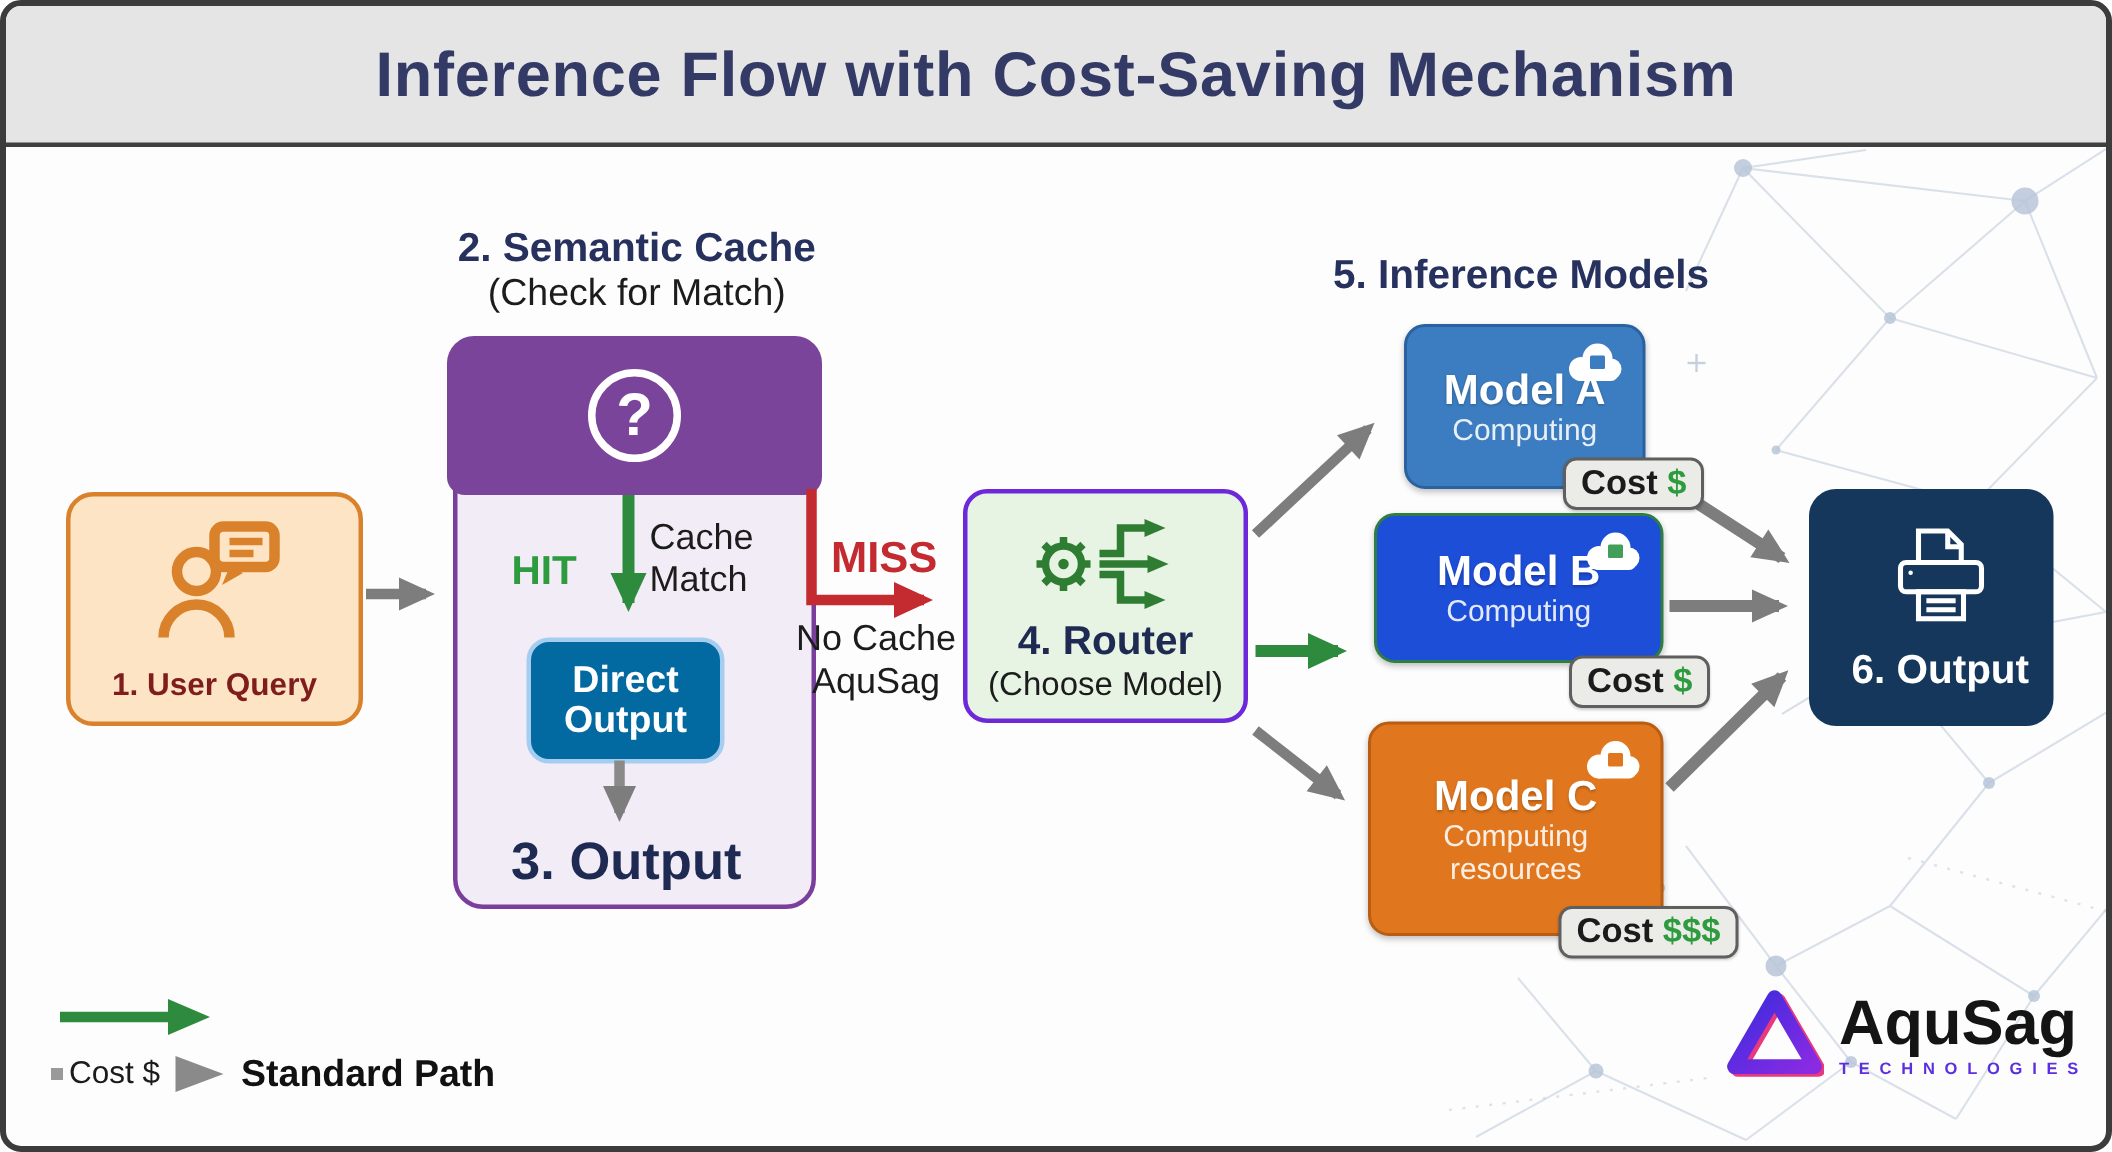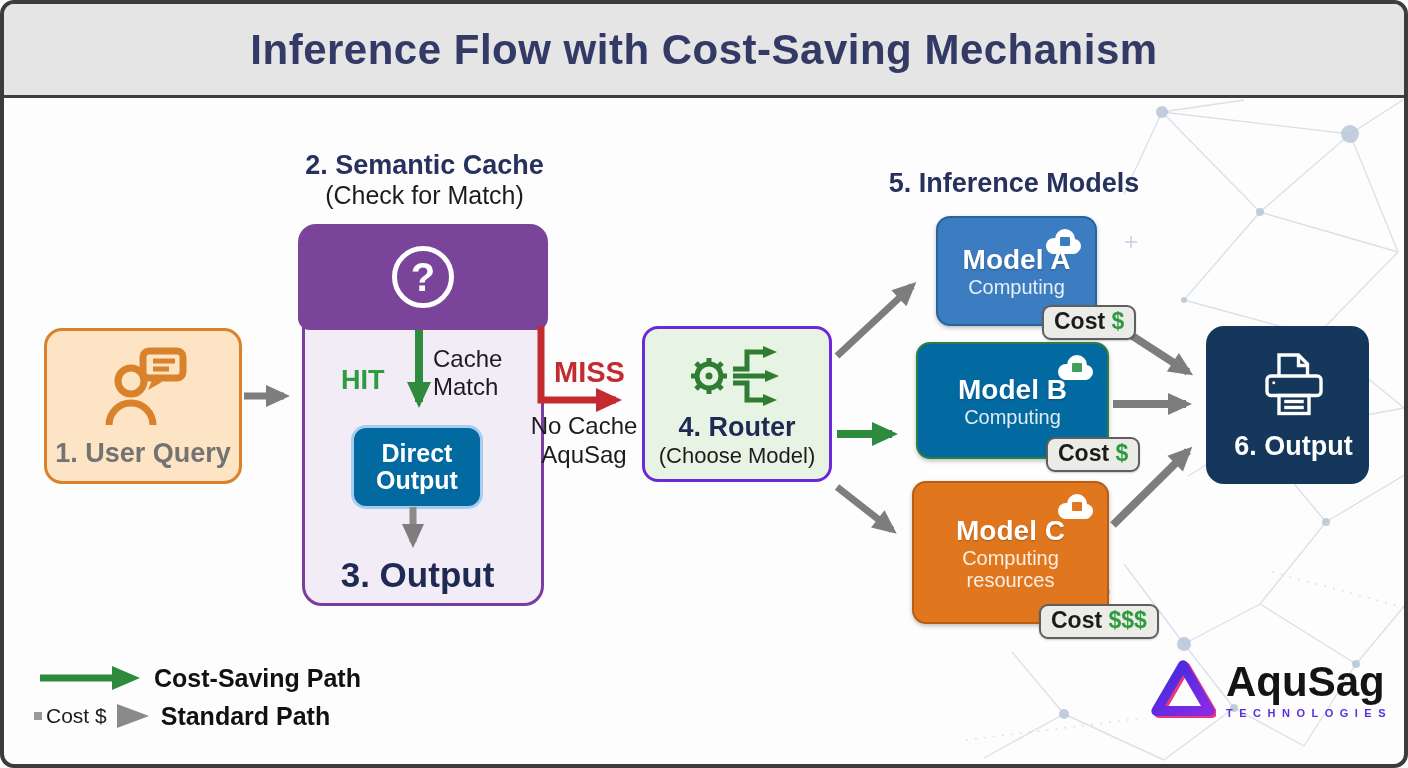--- a/index.html
+++ b/index.html
@@ -20,21 +20,21 @@
   .node{position:absolute;z-index:3;}
   .heading{position:absolute;z-index:3;text-align:center;color:#26315e;font-weight:700;}
   .subheading{color:#1c1c1c;font-weight:400;}
   
   .user-query{
     left:40px;top:324px;width:198px;height:156px;
     background:#fce4c4;border:3.5px solid #d9822b;border-radius:18px;
     display:flex;flex-direction:column;align-items:center;justify-content:flex-end;padding-bottom:12px;
   }
   .user-query .icon{position:absolute;top:14px;left:50%;transform:translateX(-50%);}
-  .user-query .lbl{font-size:27px;font-weight:700;color:#737373;}
+  .user-query .lbl{font-size:21px;font-weight:700;color:#7f1d1d;}
   
   .cache-heading{left:268px;top:146px;width:305px;font-size:27px;line-height:1.15;}
   .cache-heading .subheading{font-size:25px;}
   .cache-box{
     left:298px;top:220px;width:242px;height:382px;
     background:#f2ecf7;border:3px solid #7a3f9d;border-radius:20px;
   }
   .cache-header{
     position:absolute;top:-3px;left:-7px;right:-7px;height:106px;
     background:#7b449b;border-radius:18px 18px 12px 12px;
@@ -66,21 +66,21 @@
   .router .icon{position:absolute;top:14px;left:50%;transform:translateX(-50%);}
   .router .lbl{font-size:27px;font-weight:700;color:#1e2a52;line-height:1.1;}
   .router .sub{font-size:22px;color:#1c1c1c;}
   .inference-heading{left:880px;top:164px;width:260px;font-size:27px;}
   
   .model{border-radius:14px;color:#fff;display:flex;flex-direction:column;align-items:center;justify-content:center;text-align:center;box-shadow:0 2px 4px rgba(0,0,0,.25);}
   .model .name{font-size:28px;font-weight:700;text-shadow:0 1px 2px rgba(0,0,0,.25);}
   .model .sub{font-size:20px;color:rgba(255,255,255,.88);line-height:1.1;}
   .model .cloud{position:absolute;top:8px;right:10px;}
   .model-a{left:932px;top:212px;width:161px;height:110px;background:#3c7cc0;border:2px solid #2a62a0;}
-  .model-b{left:912px;top:338px;width:193px;height:117px;background:#0369a1;border:2px solid #2e7d42;}
+  .model-b{left:912px;top:338px;width:193px;height:100px;background:#1d4ed8;border:2px solid #2e7d42;}
   .model-c{left:908px;top:477px;width:197px;height:143px;background:#e0771e;border:2px solid #b85d12;}
   .badge{
     position:absolute;z-index:5;background:#ebebe7;border:2.5px solid #5f5f5f;border-radius:9px;
     padding:1px 10px 3px 10px;font-size:23px;font-weight:700;color:#1b1b1b;white-space:nowrap;
     box-shadow:0 1px 2px rgba(0,0,0,.2);
   }
   .badge .dollar{color:#2e9b3f;}
   .badge-a{left:1038px;top:301px;}
   .badge-b{left:1042px;top:433px;}
   .badge-c{left:1035px;top:600px;}
@@ -332,21 +332,20 @@
     </span>
     <span class="lbl">6. Output</span>
   </div>
 
   <div class="legend">
     <div class="legend-row">
       <svg width="112" height="30" viewBox="0 0 112 30">
         <line x1="6" y1="15" x2="80" y2="15" stroke="#2e8b3d" stroke-width="7"></line>
         <path d="M78,3 L106,15 L78,27 Z" fill="#2e8b3d"></path>
       </svg>
-      <span class="txt" style="margin-left:8px">Cost-Saving Path</span>
     </div>
     <div class="legend-row">
       <span class="legend-cost">
         <span class="legend-sq"></span>
         <span>Cost $</span>
       </span>
       <svg width="40" height="30" viewBox="0 0 40 30" style="margin-left:6px">
         <path d="M4,3 L36,15 L4,27 Z" fill="#8a8a8a"></path>
       </svg>
       <span class="txt" style="margin-left:8px">Standard Path</span>

